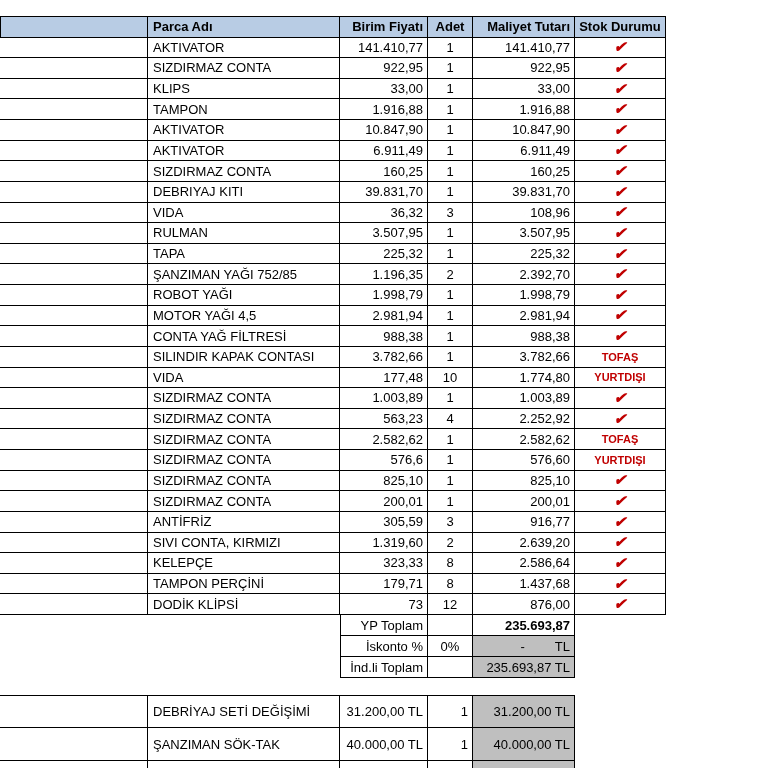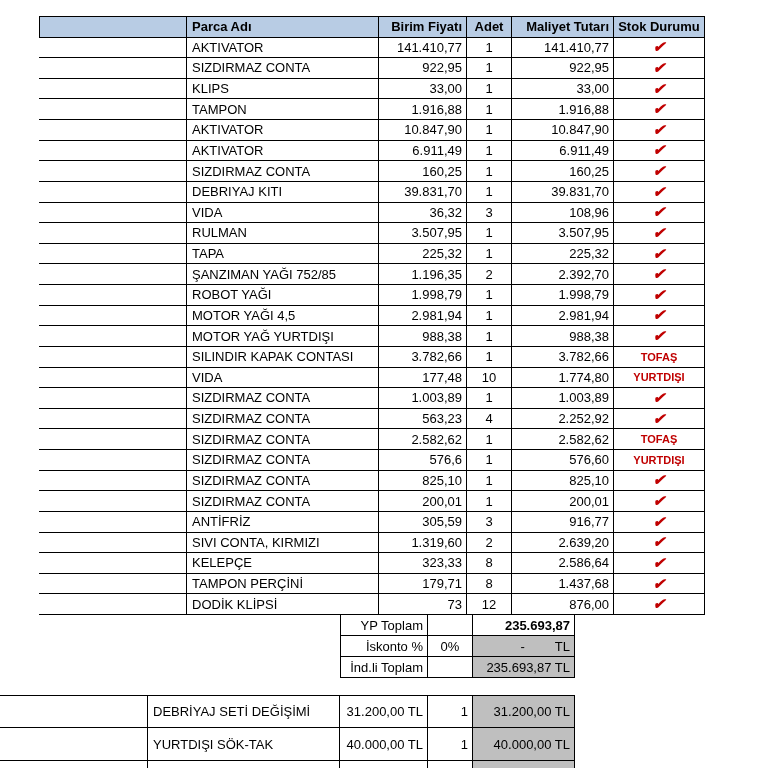--- a/index.html
+++ b/index.html
@@ -1,21 +1,21 @@
 <!DOCTYPE html>
 <html><head>
 <meta charset="utf-8">
 <style>
   html,body{margin:0;padding:0;background:#fff;}
   .canvas{
     position:relative;width:768px;height:768px;background:#ffffff;
     font-family:"Liberation Sans",sans-serif;font-size:13px;color:#000;
     overflow:hidden;
   }
-  .grid6{display:grid;grid-template-columns:148px 192px 88px 45px 102px 91px;margin-left:39px;}
+  .grid6{display:grid;grid-template-columns:148px 192px 88px 45px 102px 91px;}
   .grid5{display:grid;grid-template-columns:148px 192px 88px 45px 102px;}
   .grid3{display:grid;grid-template-columns:88px 45px 102px;}
   .c{
     box-sizing:border-box;border-right:1px solid #000;border-bottom:1px solid #000;
     display:flex;align-items:center;overflow:hidden;white-space:nowrap;
   }
   .l{justify-content:flex-start;padding-left:5px;}
   .r{justify-content:flex-end;padding-right:4px;}
   .ctr{justify-content:center;text-align:center;}
   .hdr{background:#B8CCE4;font-weight:bold;border-top:1px solid #000;}
@@ -156,21 +156,21 @@
         <div class="grid6 row">
           <div class="c "></div>
           <div class="c l">MOTOR YAĞI 4,5</div>
           <div class="c r">2.981,94</div>
           <div class="c ctr">1</div>
           <div class="c r">2.981,94</div>
           <div class="c ctr red check">✔</div>
         </div>
         <div class="grid6 row">
           <div class="c "></div>
-          <div class="c l">MOTOR YAĞ YURTDIŞI</div>
+          <div class="c l">CONTA YAĞ FİLTRESİ</div>
           <div class="c r">988,38</div>
           <div class="c ctr">1</div>
           <div class="c r">988,38</div>
           <div class="c ctr red check">✔</div>
         </div>
         <div class="grid6 row">
           <div class="c "></div>
           <div class="c l">SILINDIR KAPAK CONTASI</div>
           <div class="c r">3.782,66</div>
           <div class="c ctr">1</div>
@@ -300,21 +300,21 @@
   <div class="labor-block" id="labor-rows">
       <div class="grid5 lrow">
         <div class="c  bt"></div>
         <div class="c l bt">DEBRİYAJ SETİ DEĞİŞİMİ</div>
         <div class="c r bt">31.200,00 TL</div>
         <div class="c r bt">1</div>
         <div class="c r gray bt">31.200,00 TL</div>
       </div>
       <div class="grid5 lrow">
         <div class="c "></div>
-        <div class="c l">YURTDIŞI SÖK-TAK</div>
+        <div class="c l">ŞANZIMAN SÖK-TAK</div>
         <div class="c r">40.000,00 TL</div>
         <div class="c r">1</div>
         <div class="c r gray">40.000,00 TL</div>
       </div>
       <div class="grid5 lrow">
         <div class="c "></div>
         <div class="c l">ROBOT DEĞİŞİMİ</div>
         <div class="c r">20.000,00 TL</div>
         <div class="c r">1</div>
         <div class="c r gray">20.000,00 TL</div>

